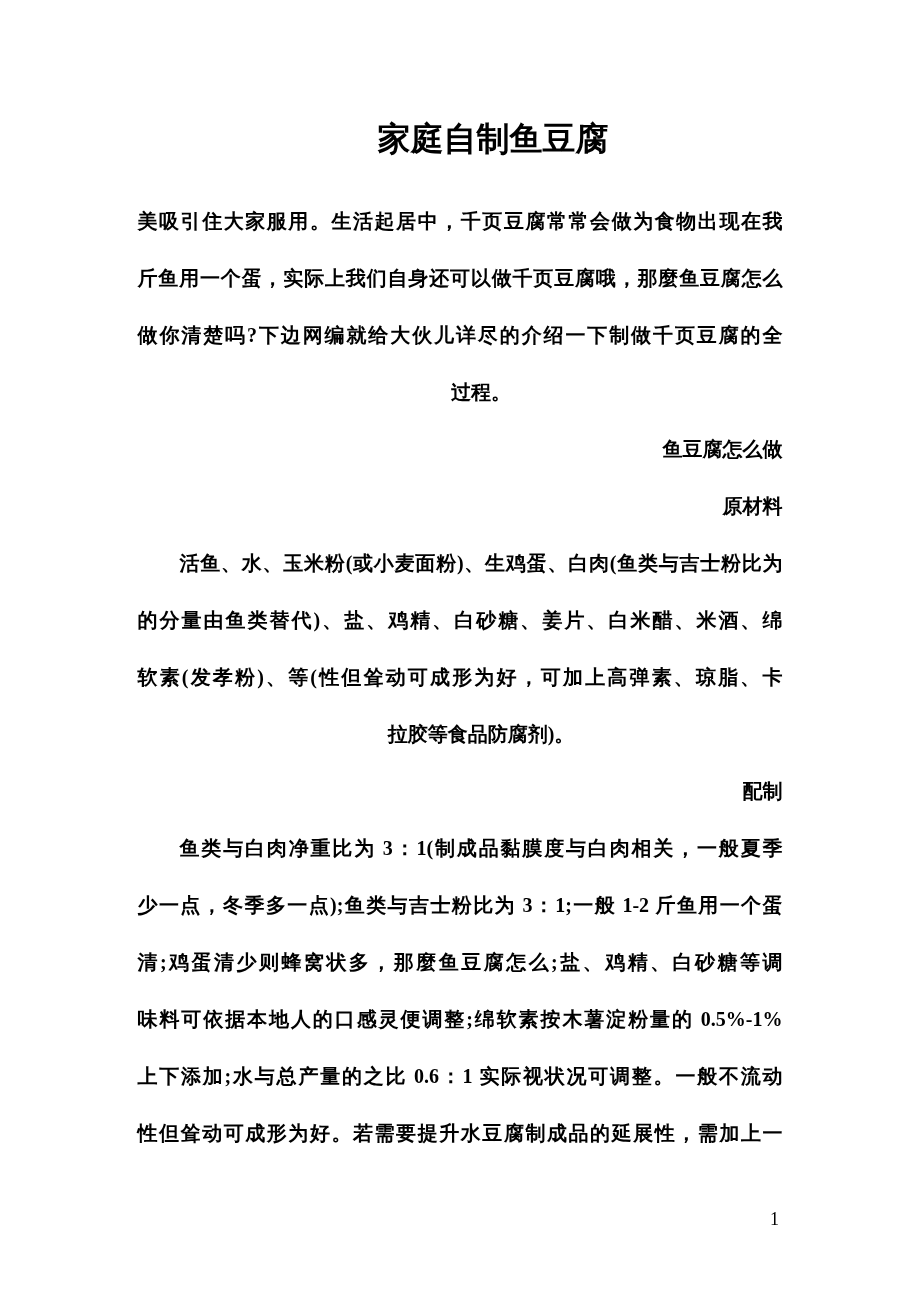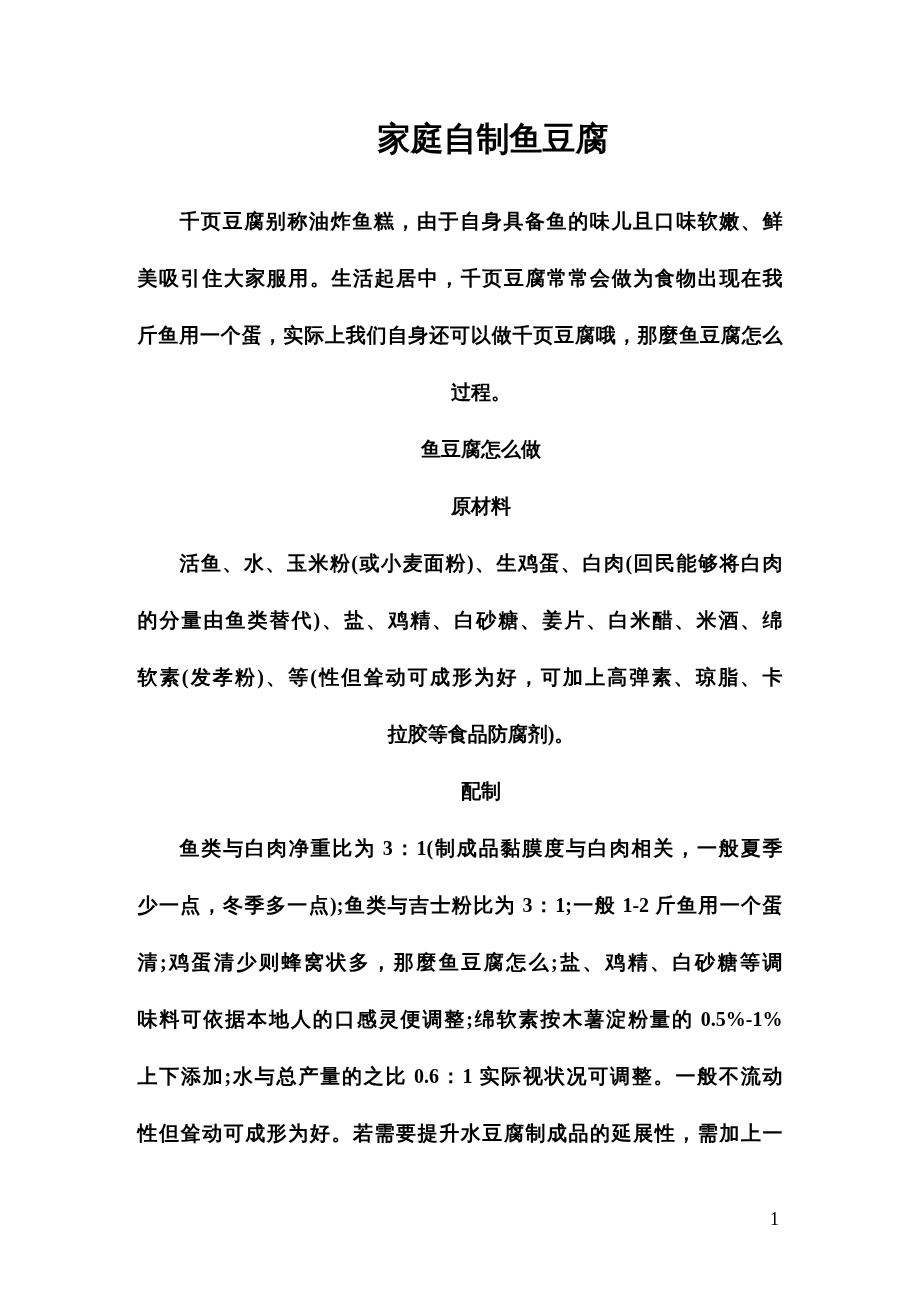--- a/index.html
+++ b/index.html
@@ -48,21 +48,21 @@
   .line.center {
     text-align: right;
     text-align-last: center;
     text-indent: 42px; 
   }
   .section-heading {
     height: 57px;
     line-height: 57px;
     font-size: 20px;
     font-weight: bold;
-    text-align: center;
+    text-align: right;
     text-indent: 42px;
     margin: 0;
   }
   .page-number {
     position: absolute;
     top: 1198px;
     left: 770px;
     font-size: 18px;
     line-height: 26px;
     font-weight: normal;
@@ -72,30 +72,30 @@
 </head>
 <body>
 
 <div class="page">
   <div class="content">
 
     <h1 class="doc-title">家庭自制鱼豆腐</h1>
 
     <div class="body-flow">
 
-      <div class="line first">千页豆腐别称油炸鱼糕，由于自身具备鱼的味儿且口味软嫩、鲜</div>
       <div class="line">美吸引住大家服用。生活起居中，千页豆腐常常会做为食物出现在我</div>
       <div class="line">斤鱼用一个蛋，实际上我们自身还可以做千页豆腐哦，那麼鱼豆腐怎么</div>
+      <div class="line">做你清楚吗?下边网编就给大伙儿详尽的介绍一下制做千页豆腐的全</div>
       <div class="line center">过程。</div>
 
       <h2 class="section-heading">鱼豆腐怎么做</h2>
 
       <h3 class="section-heading">原材料</h3>
 
-      <div class="line first">活鱼、水、玉米粉(或小麦面粉)、生鸡蛋、白肉(回民能够将白肉</div>
+      <div class="line first">活鱼、水、玉米粉(或小麦面粉)、生鸡蛋、白肉(鱼类与吉士粉比为</div>
       <div class="line">的分量由鱼类替代)、盐、鸡精、白砂糖、姜片、白米醋、米酒、绵</div>
       <div class="line">软素(发孝粉)、等(性但耸动可成形为好，可加上高弹素、琼脂、卡</div>
       <div class="line center">拉胶等食品防腐剂)。</div>
 
       <h3 class="section-heading">配制</h3>
 
       <div class="line first">鱼类与白肉净重比为 3：1(制成品黏膜度与白肉相关，一般夏季</div>
       <div class="line">少一点，冬季多一点);鱼类与吉士粉比为 3：1;一般 1-2 斤鱼用一个蛋</div>
       <div class="line">清;鸡蛋清少则蜂窝状多，那麼鱼豆腐怎么;盐、鸡精、白砂糖等调</div>
       <div class="line">味料可依据本地人的口感灵便调整;绵软素按木薯淀粉量的 0.5%-1%</div>

